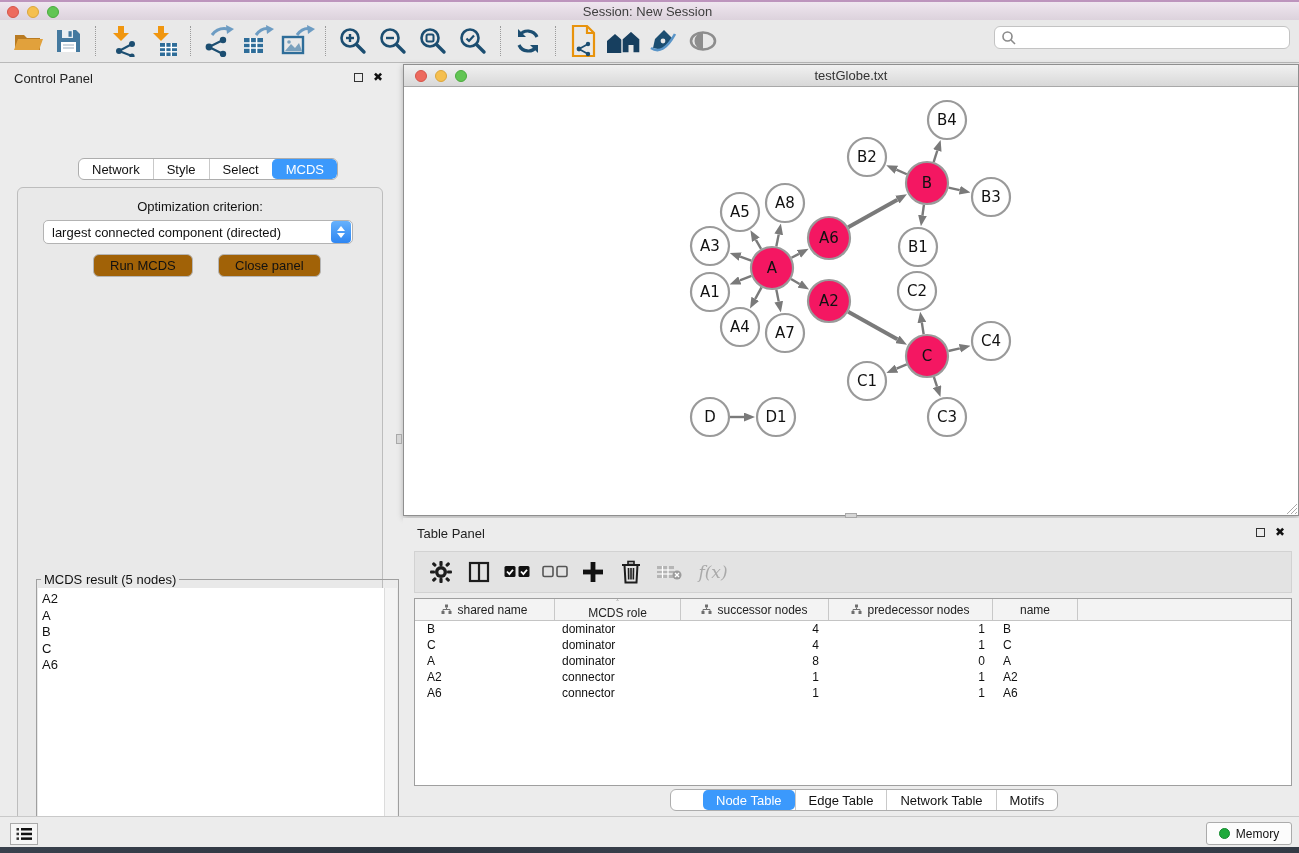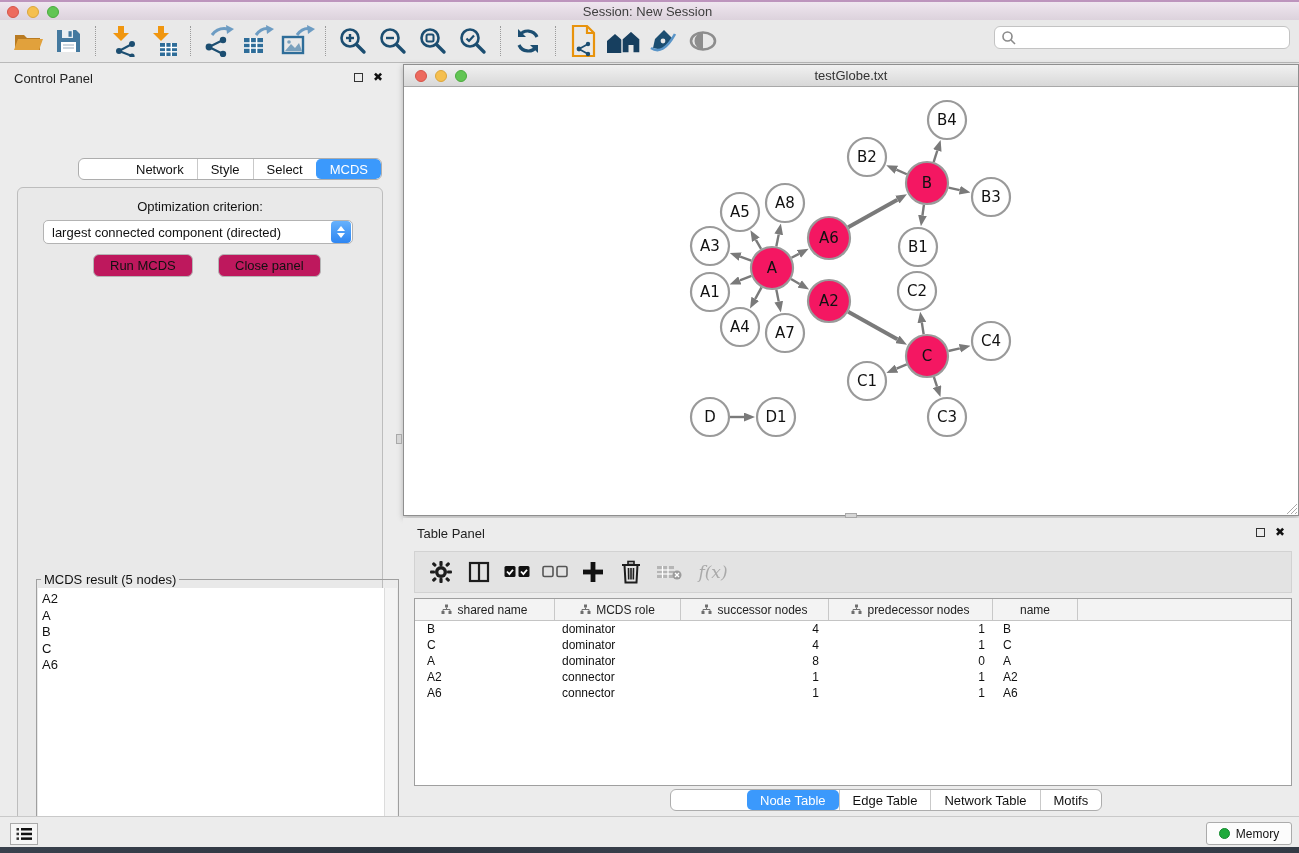--- a/index.html
+++ b/index.html
@@ -36,34 +36,34 @@
   #control-panel{position:absolute;left:0;top:63px;width:392px;height:753px;background:#ececec;}
   .panel-title{position:absolute;left:14px;top:8px;font-size:13px;color:#222;}
   .panel-btns{position:absolute;top:9px;display:flex;gap:10px;align-items:center;}
   #control-panel .panel-btns{left:354px;}
   .float-box{width:9px;height:9px;border:1.5px solid #333;display:inline-block;}
   .close-x{font-size:12px;font-weight:bold;color:#111;line-height:11px;}
   .seg-ctl{display:flex;background:#fff;border:1px solid #adadad;border-radius:6px;overflow:hidden;}
   #cp-tabs{position:absolute;left:78px;top:95px;height:22px;}
   .seg-tab{padding:2px 13px;font-size:13px;line-height:18px;color:#111;
     border-left:1px solid #c9c9c9;cursor:pointer;white-space:nowrap;}
-  .seg-tab:first-child{border-left:none;margin-left:44px;}
+  .seg-tab:first-child{border-left:none;}
   .seg-tab.selected{background:#3b99fc;color:#fff;border-radius:5px;border-left-color:#3b99fc;}
   #cp-content{position:absolute;left:17px;top:124px;width:366px;height:679px;
     background:#e9e9e9;border:1px solid #bdbdbd;border-radius:6px;}
   #opt-label{position:absolute;left:0;width:100%;top:11px;text-align:center;color:#111;}
   #opt-dropdown{position:absolute;left:25px;top:32px;width:310px;height:24px;background:#fff;
     border:1px solid #b3b3b3;border-radius:5px;display:flex;align-items:center;cursor:pointer;}
   #opt-dropdown .dd-text{padding-left:8px;flex:1;font-size:13px;color:#111;white-space:nowrap;}
   .dd-stepper{width:20px;height:22px;margin-right:1px;border-radius:4px;
     background:linear-gradient(#66b1fc,#2e86f2);display:flex;flex-direction:column;
     align-items:center;justify-content:center;gap:2px;}
   .tri-up{width:0;height:0;border-left:4px solid transparent;border-right:4px solid transparent;border-bottom:5px solid #fff;}
   .tri-down{width:0;height:0;border-left:4px solid transparent;border-right:4px solid transparent;border-top:5px solid #fff;}
-  .cp-button{position:absolute;top:66px;height:23px;background:#be185d;border:1px solid #b5b5b5;
+  .cp-button{position:absolute;top:66px;height:23px;background:#a16207;border:1px solid #b5b5b5;
     border-radius:6px;font-size:13px;color:#111;cursor:pointer;padding:0 16px;
     font-family:inherit;}
   #run-btn{left:75px;}
   #close-panel-btn{left:200px;}
   #mcds-fieldset{position:absolute;left:18px;top:391px;width:363px;height:340px;
     border:1px solid #9f9f9f;}
   #mcds-legend{position:absolute;left:4px;top:-8px;background:#e9e9e9;padding:0 3px;
     font-size:13px;color:#111;}
   #mcds-list{position:absolute;left:1px;top:8px;right:1px;bottom:1px;background:#fff;
     overflow:hidden;padding:3px 0 0 4px;}
@@ -514,21 +514,21 @@
     <div id="tp-header">
         <div class="th" style="width: 140px;">
           <svg width="11" height="11" viewBox="0 0 11 11">
             <rect x="4" y="0.5" width="3" height="3" fill="#6e6e6e"></rect>
             <rect x="0.5" y="7" width="3" height="3" fill="#6e6e6e"></rect>
             <rect x="7.5" y="7" width="3" height="3" fill="#6e6e6e"></rect>
             <path d="M5.5 3.5 v2 M2 7 v-1.5 h7 V7" stroke="#6e6e6e" fill="none"></path>
           </svg>
           <span>shared name</span>
         </div>
-        <div class="th" style="width: 126px;">
+        <div class="th" style="width: 126px; flex-direction: column;">
           <svg width="11" height="11" viewBox="0 0 11 11">
             <rect x="4" y="0.5" width="3" height="3" fill="#6e6e6e"></rect>
             <rect x="0.5" y="7" width="3" height="3" fill="#6e6e6e"></rect>
             <rect x="7.5" y="7" width="3" height="3" fill="#6e6e6e"></rect>
             <path d="M5.5 3.5 v2 M2 7 v-1.5 h7 V7" stroke="#6e6e6e" fill="none"></path>
           </svg>
           <span>MCDS role</span>
         </div>
         <div class="th" style="width: 148px;">
           <svg width="11" height="11" viewBox="0 0 11 11">

